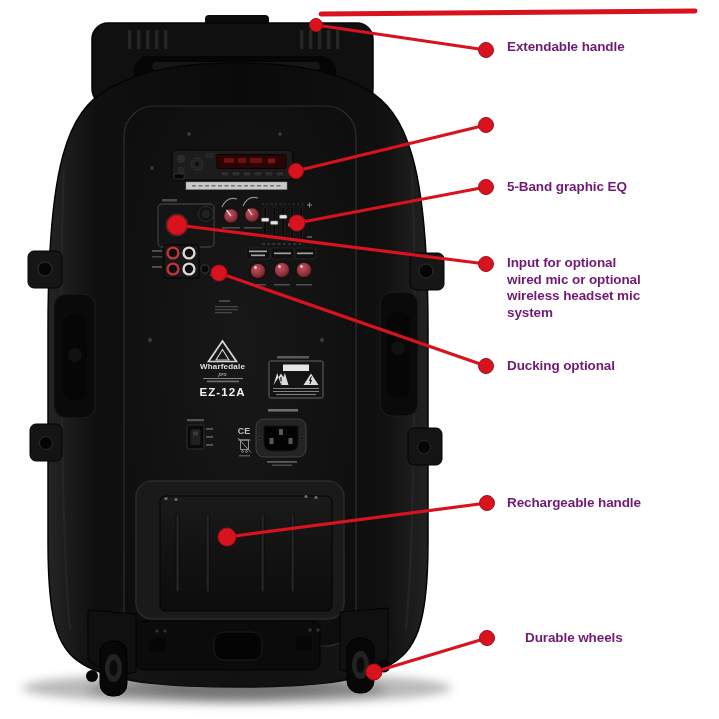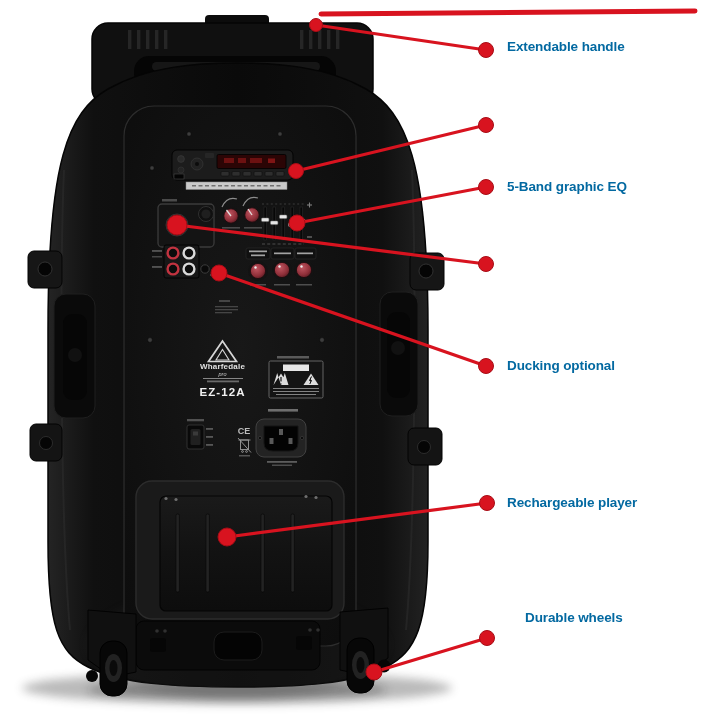--- a/index.html
+++ b/index.html
@@ -1,21 +1,21 @@
 <!DOCTYPE html>
 <html><head>
 <meta charset="utf-8">
 <style>
   html,body{margin:0;padding:0;background:#ffffff;}
   .stage{position:relative;width:719px;height:719px;background:#ffffff;overflow:hidden;
          font-family:"Liberation Sans",sans-serif;}
   .stage svg{position:absolute;left:0;top:0;}
   .callout-label{
     position:absolute;
-    color:#0369a1;
+    color:#701a75;
     font-size:13.5px;
     font-weight:700;
     line-height:16.5px;
     letter-spacing:-0.1px;
     white-space:pre-line;
     text-rendering:optimizeLegibility;
   }
   .svgtext{font-family:"Liberation Sans",sans-serif;}
 </style>
 </head>
@@ -366,17 +366,21 @@
     <circle cx="486" cy="187" r="7.5"></circle>
     <circle cx="486" cy="264" r="7.5"></circle>
     <circle cx="486" cy="366" r="7.5"></circle>
     <circle cx="487" cy="503" r="7.5"></circle>
     <circle cx="487" cy="638" r="7.5"></circle>
   </g>
 </svg>
 
 <div class="callout-label" style="left:507px; top:39px;">Extendable handle</div>
 <div class="callout-label" style="left:507px; top:179px;">5-Band graphic EQ</div>
+<div class="callout-label" style="left:507px; top:255px;">Input for optional
+wired mic or optional
+wireless headset mic
+system</div>
 <div class="callout-label" style="left:507px; top:358px;">Ducking optional</div>
-<div class="callout-label" style="left:507px; top:495px;">Rechargeable player</div>
-<div class="callout-label" style="left:509px; top:610px;padding-left:16px;">Durable wheels</div>
+<div class="callout-label" style="left:507px; top:495px;">Rechargeable handle</div>
+<div class="callout-label" style="left:509px; top:630px;padding-left:16px;">Durable wheels</div>
 
 </div>
 
 </body></html>

